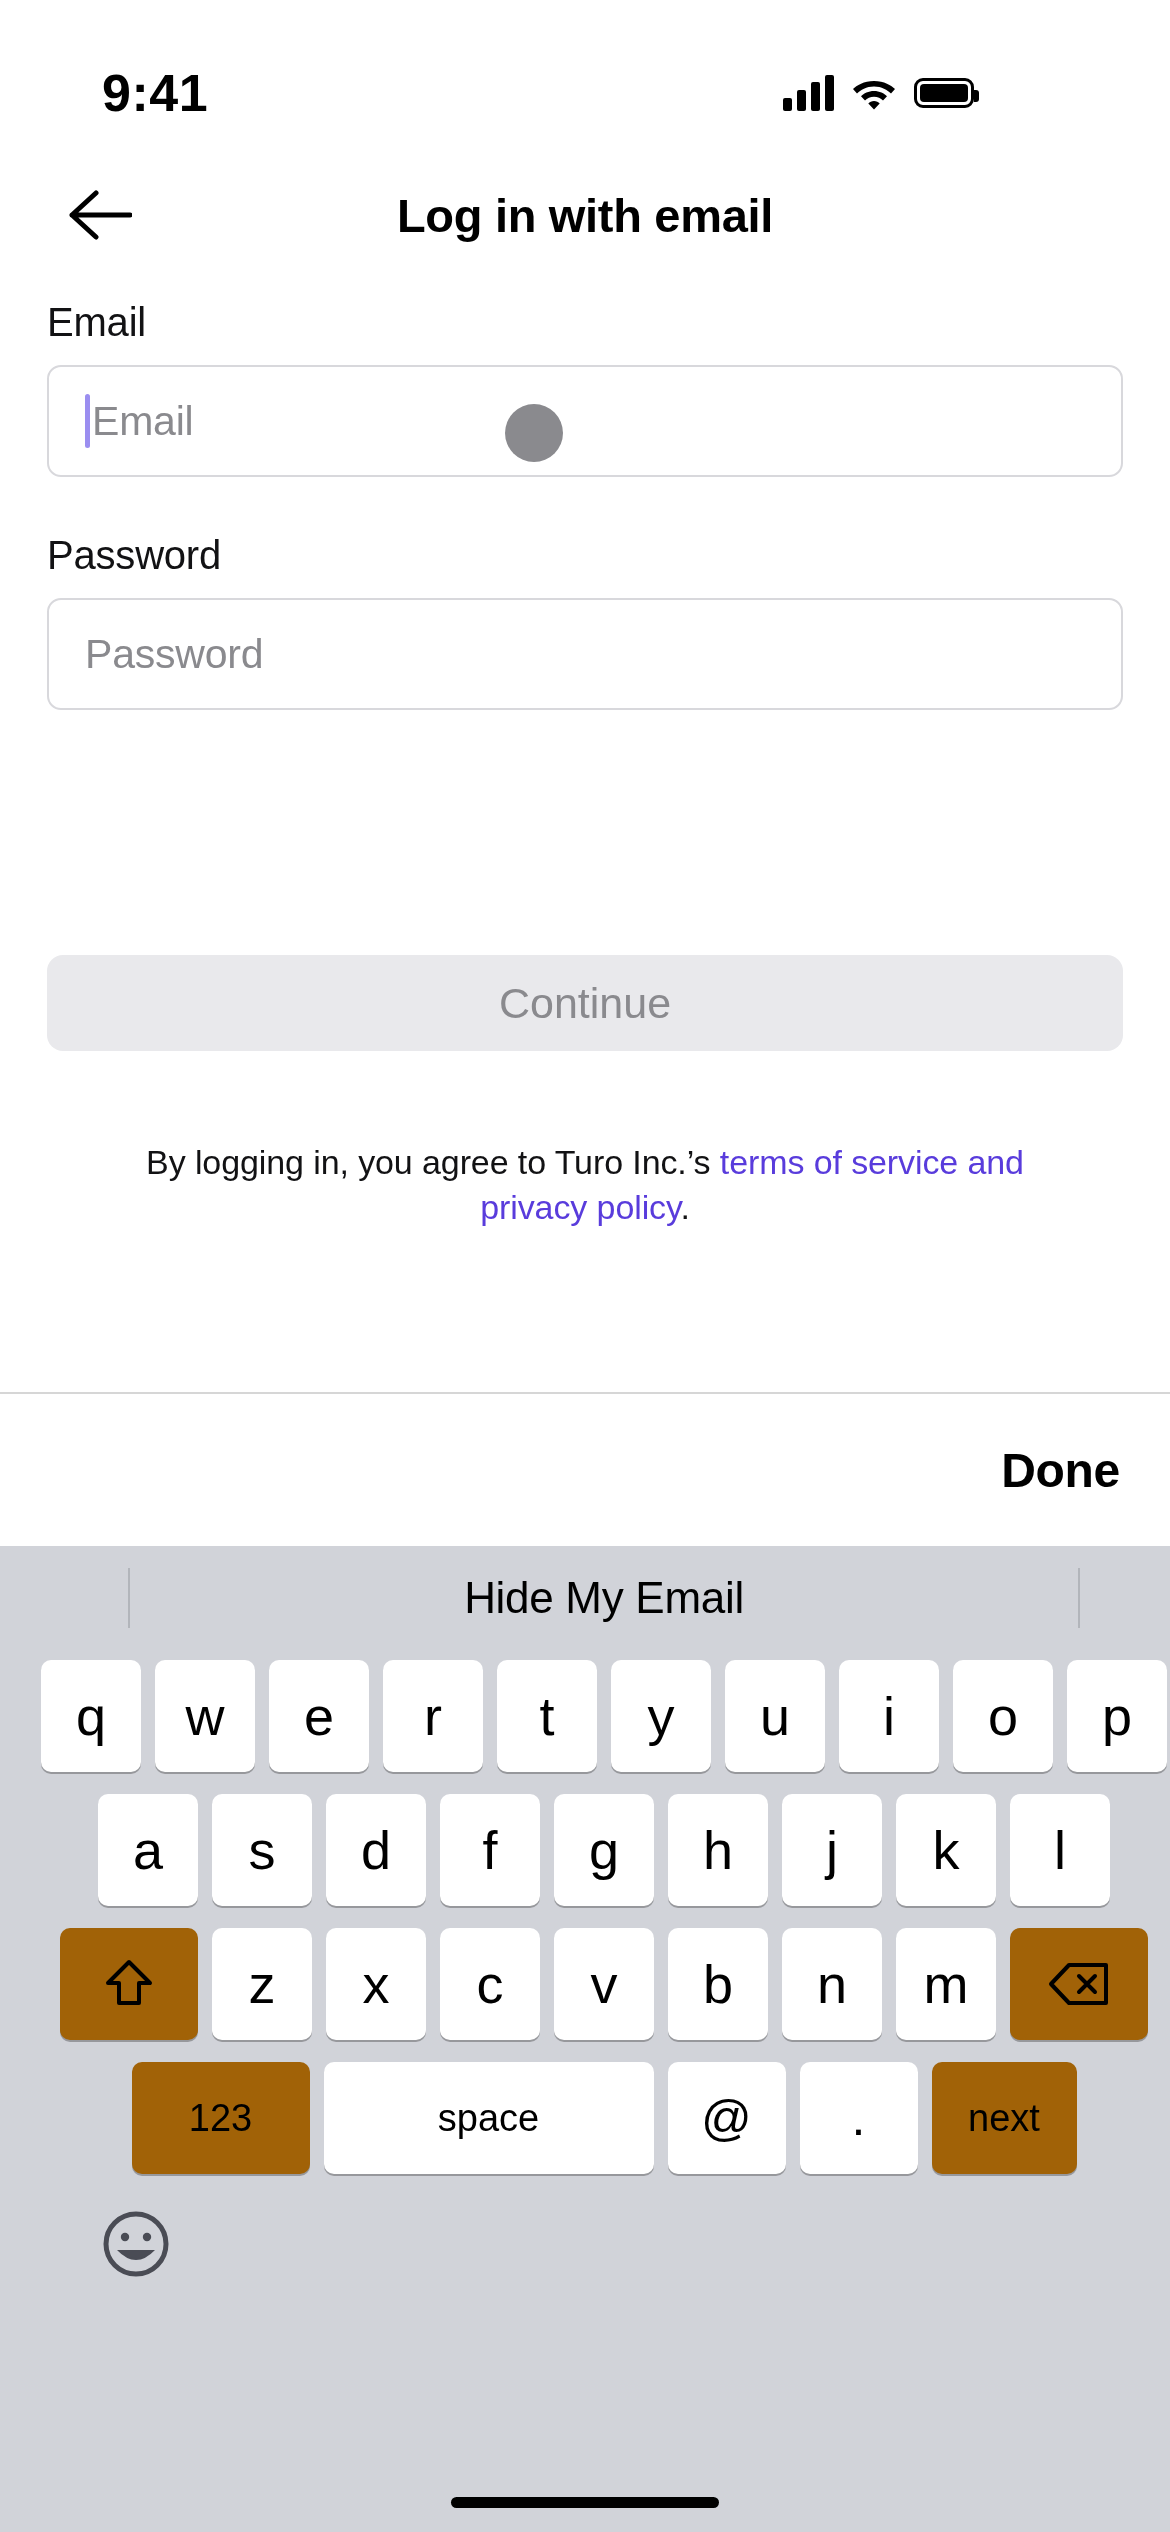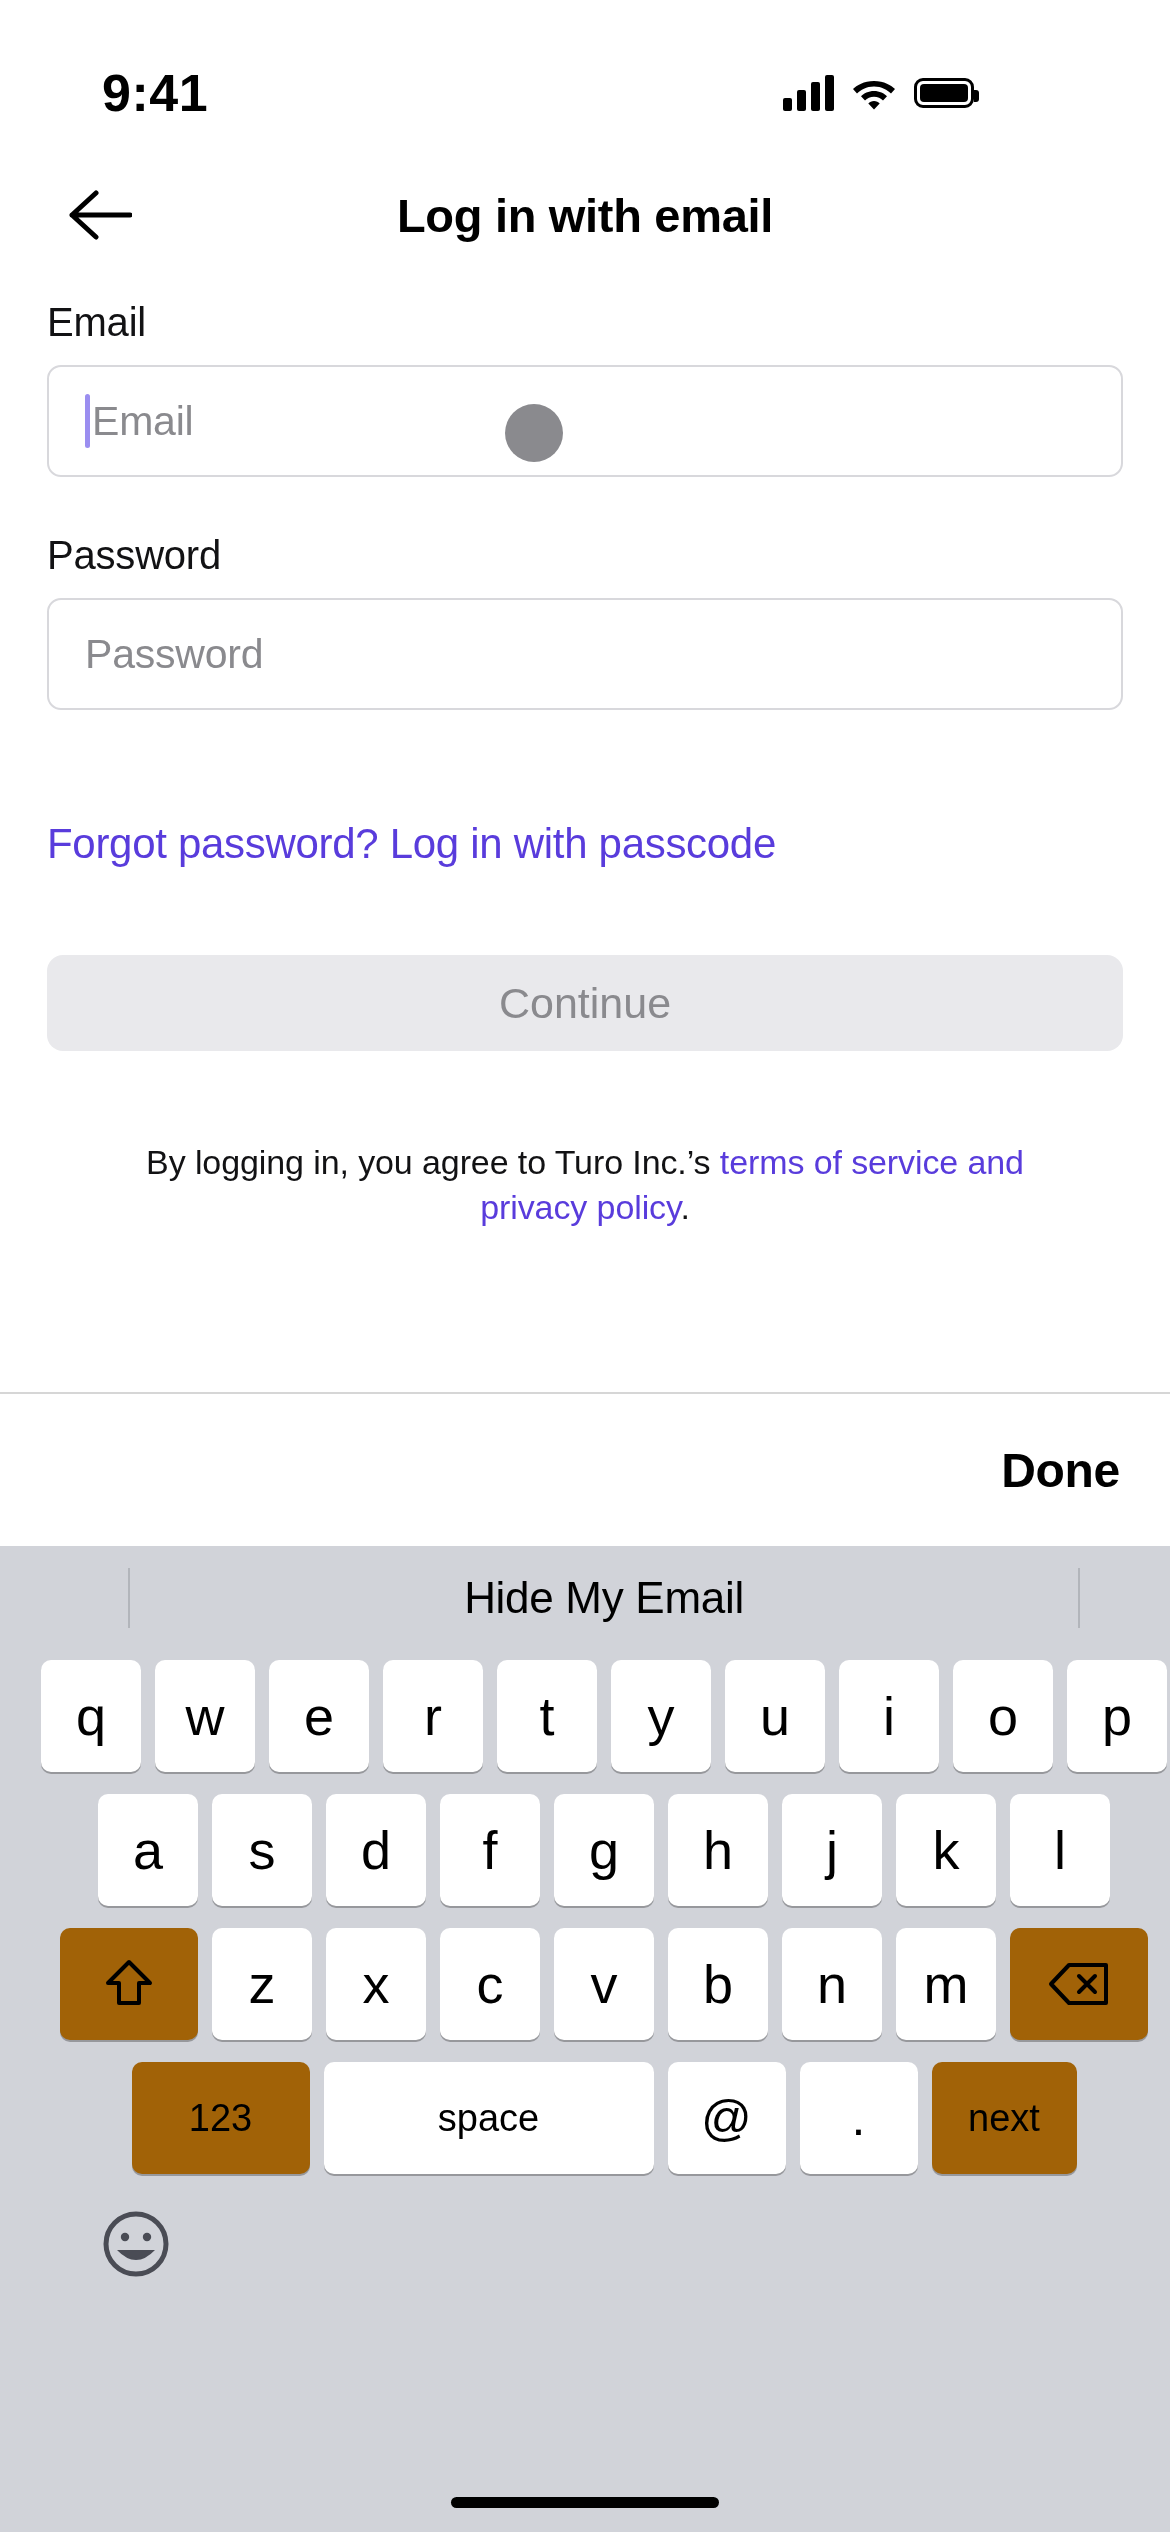--- a/index.html
+++ b/index.html
@@ -209,21 +209,20 @@
     <div class="field-gap"></div>
 
     <div class="field-label">Password</div>
     <div class="input-box">
       <span class="placeholder">Password</span>
     </div>
   </div>
 
   <div class="touch-dot"></div>
 
-  <div class="forgot-link">Forgot password? Log in with passcode</div>
 
   <button class="continue-btn">Continue</button>
 
   <div class="legal">
     <span>By logging in, you agree to Turo Inc.’s </span><span class="lnk">terms of service and privacy policy</span><span>.</span>
   </div>
 
   <div class="divider"></div>
 
   <div class="accessory">

